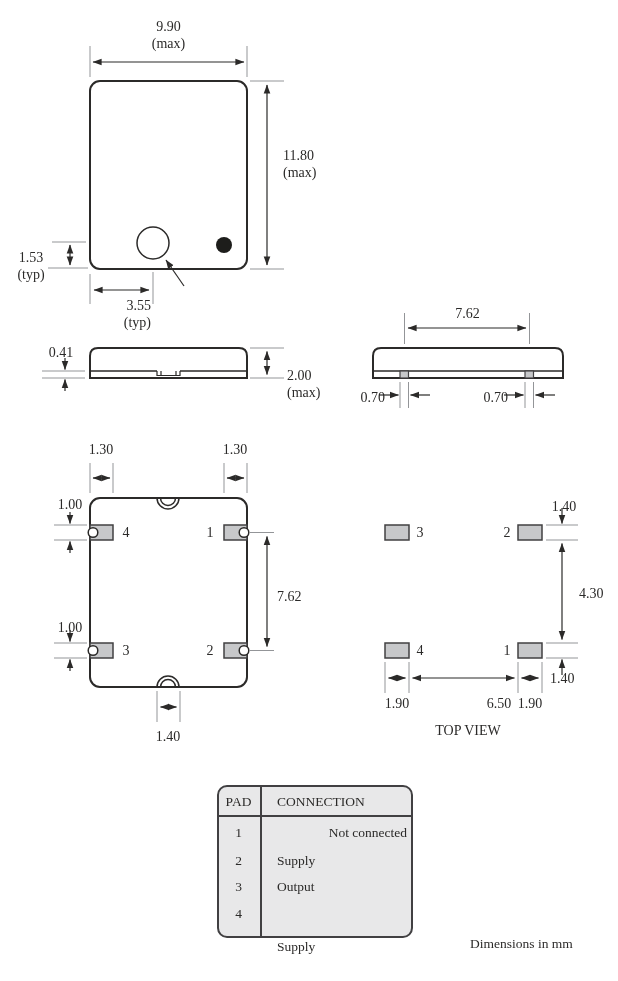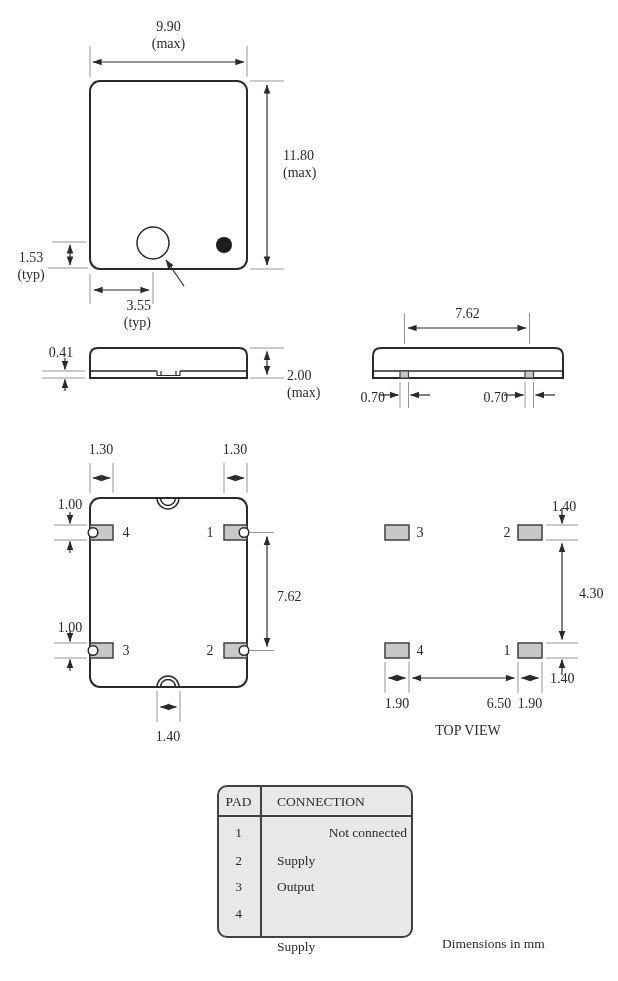--- a/index.html
+++ b/index.html
@@ -229,14 +229,14 @@
 
   <div class="lbl sm c" style="left:217px;top:825px;width:43px;">1</div>
   <div class="lbl sm" style="left:277px;top:825px;width:130px;text-align:right;">Not connected</div>
   <div class="lbl sm c" style="left:217px;top:853px;width:43px;">2</div>
   <div class="lbl sm" style="left:277px;top:853px;width:130px;">Supply</div>
   <div class="lbl sm c" style="left:217px;top:879px;width:43px;">3</div>
   <div class="lbl sm" style="left:277px;top:879px;width:130px;">Output</div>
   <div class="lbl sm c" style="left:217px;top:906px;width:43px;">4</div>
   <div class="lbl sm" style="left:277px;top:906px;width:130px;margin-top:33px;">Supply</div>
 
-  <div class="lbl sm" style="left:442px;top:936px;width:140px;">Dimensions in mm</div>
+  <div class="lbl sm" style="left:470px;top:936px;width:140px;">Dimensions in mm</div>
 </div>
 
 </body></html>

